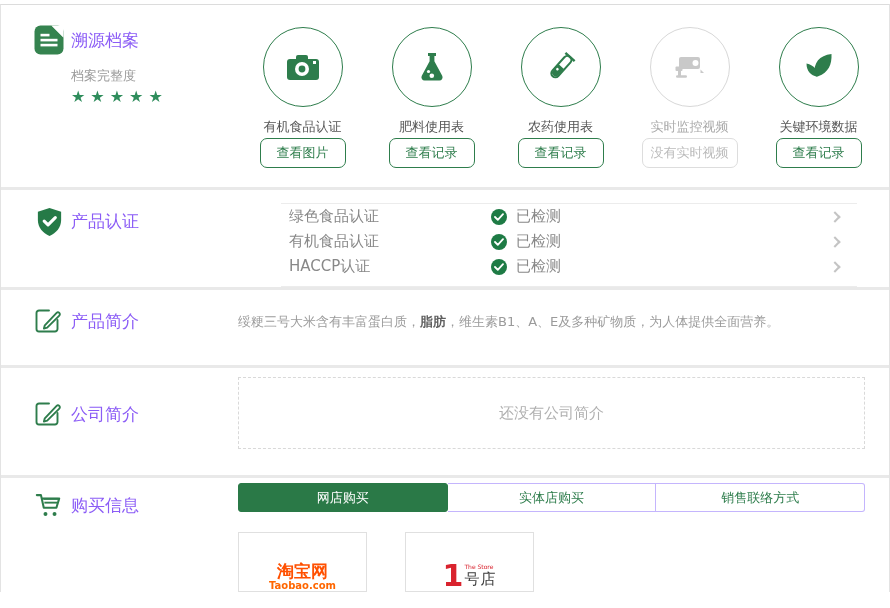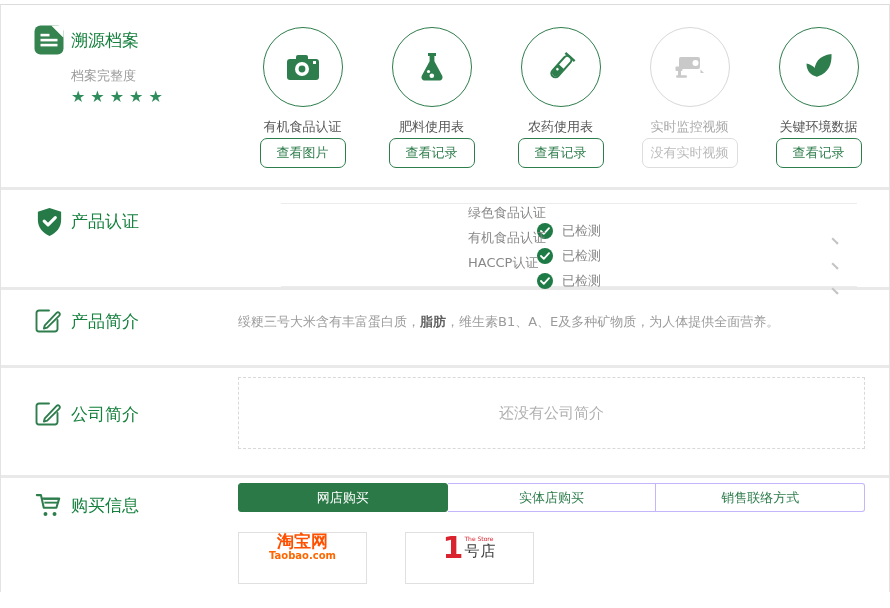--- a/index.html
+++ b/index.html
@@ -5,40 +5,40 @@
   * { box-sizing: border-box; }
   body { margin:0; background:#fff; font-family:"DejaVu Sans","Liberation Sans",sans-serif; }
   .page { width:890px; height:608px; background:#fff; padding-top:4px; }
   .card { border-top:1px solid #dcdcdc; border-left:1px solid #e3e3e3; border-right:1px solid #e3e3e3; }
   .section { display:flex; }
   .section + .section { border-top:3px solid #e9e9e9; }
 
   .sec-left { flex:0 0 237px; padding:20px 0 0 33px; }
   .sec-head { display:flex; align-items:flex-start; }
   .sec-icon { width:32px; flex:0 0 37px; }
-  .sec-title { font-size:17px; color:#15803d; line-height:30px; }
+  .sec-title { font-size:17px; color:#8b5cf6; line-height:30px; }
 
   
   .s1 { height:182px; }
   .completeness { margin-left:37px; margin-top:8px; font-size:13px; color:#9a9a9a; }
   .stars { margin-left:37px; margin-top:2px; font-size:16px; color:#2f8d5c; letter-spacing:5px; }
   .s1-items { flex:1; display:flex; padding:22px 6px 0 0; }
   .s1-item { flex:1; display:flex; flex-direction:column; align-items:center; }
   .circle { width:80px; height:80px; border-radius:50%; border:1px solid #2e7d4c; display:flex; align-items:center; justify-content:center; cursor:pointer; background:#fff; }
   .s1-item.disabled .circle { border-color:#d8d8d8; cursor:default; }
   .s1-label { margin-top:11px; font-size:13px; color:#555; }
   .s1-item.disabled .s1-label { color:#aaa; }
   .view-btn { margin-top:2px; background:#fff; border:1px solid #2e7d4c; color:#2e7d4c; font-size:13px; padding:5px 16px; border-radius:7px; cursor:pointer; font-family:inherit; }
   .s1-item.disabled .view-btn { border-color:#ddd; color:#bbb; padding:5px 8px; cursor:default; }
 
   
   .s2 { height:100px; }
   .s2 .sec-left { padding-top:16px; }
   .cert-list { flex:1; margin:13px 32px 0 43px; border-top:1px solid #ececec; border-bottom:1px solid #ececec; }
-  .cert-row { height:25px; display:flex; align-items:center; padding:0 8px; font-size:13px; color:#888; cursor:pointer;flex-direction:column; }
+  .cert-row { height:25px; display:flex; align-items:center; padding:0 8px; font-size:15px; color:#888; cursor:pointer; }
   .cert-name { width:202px; }
   .cert-status { display:flex; align-items:center; }
   .check-badge { width:16px; height:16px; border-radius:50%; background:#1e7b45; display:flex; align-items:center; justify-content:center; margin-right:9px; }
   .chevron { margin-left:auto; margin-right:10px; width:8px; height:8px; border-top:2px solid #c4c4c4; border-right:2px solid #c4c4c4; transform:rotate(45deg); }
 
   
   .s3 { height:78px; }
   .s3 .sec-left { padding-top:16px; }
   .intro-text { flex:1; margin-top:23px; padding-right:20px; font-size:13px; color:#9b9b9b; }
   .intro-bold { color:#5f5f5f; font-weight:bold; }
@@ -51,21 +51,21 @@
   
   .s5 { height:117px; }
   .s5 .sec-left { padding-top:12px; }
   .s5-right { flex:1; padding-right:24px; }
   .tabs { display:flex; height:29px; margin-top:5px; border-radius:3px; }
   .tab { flex:1; display:flex; align-items:center; justify-content:center; font-size:13px; color:#2e7d4c; background:#fff; border:1px solid #c4b5fd; cursor:pointer; font-family:inherit; }
   .tab + .tab { border-left:none; }
   .tab.active { background:#2a7947; color:#fff; border-color:#2a7947; border-radius:3px; }
   .tab:last-child { border-radius:0 3px 3px 0; }
   .logos { display:flex; gap:38px; margin-top:20px; }
-  .logo-card { width:129px; height:52px; border:1px solid #e0e0e0; background:#fff; display:flex; align-items:flex-start; justify-content:center; cursor:pointer; }
+  .logo-card { width:129px; height:60px; border:1px solid #e0e0e0; background:#fff; display:flex; align-items:flex-end; justify-content:center; cursor:pointer; }
   .taobao-inner { text-align:center; line-height:1.05; }
   .taobao-name { font-size:17px; font-weight:bold; color:#ff5000; }
   .taobao-sub { font-size:10px; font-weight:bold; color:#ff6600; }
   .yhd-inner { display:flex; align-items:center; }
   .yhd-one { font-size:30px; font-weight:bold; color:#d9232e; line-height:1; }
   .yhd-col { display:flex; flex-direction:column; margin-left:1px; }
   .yhd-sub { font-size:6px; color:#d9232e; }
   .yhd-name { font-size:15px; color:#3a3a3a; letter-spacing:1px; }
 </style>
 </head>

